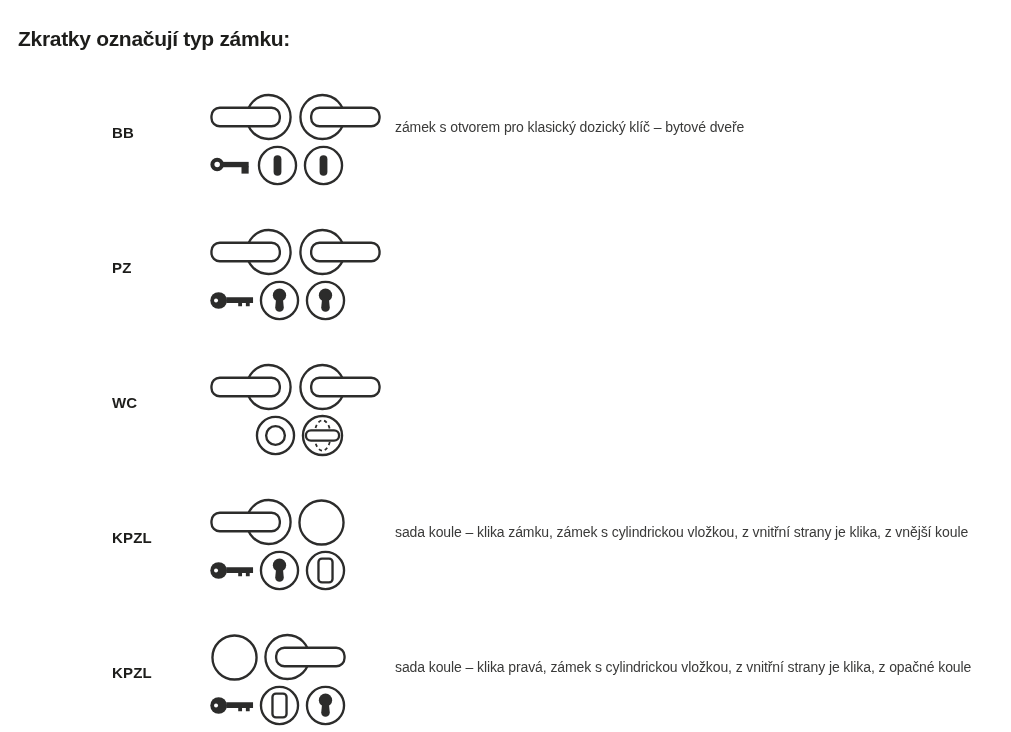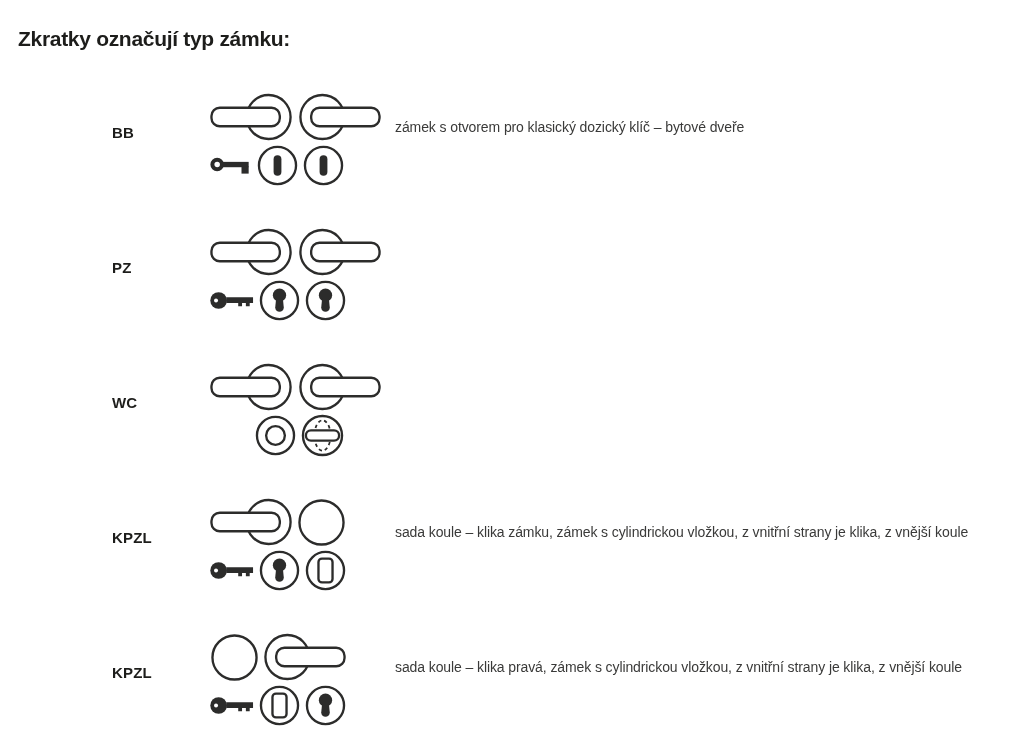--- a/index.html
+++ b/index.html
@@ -216,17 +216,17 @@
               <use href="#sym-key-cylinder"></use>
             </svg>
             <svg class="icn icn-rosette-blind">
               <use href="#sym-rosette-blind"></use>
             </svg>
             <svg class="icn icn-rosette-cylinder">
               <use href="#sym-rosette-cylinder"></use>
             </svg>
           </div>
       </div>
-      <div class="col-desc">sada koule – klika pravá, zámek s cylindrickou vložkou, z vnitřní strany je klika, z vnější koule</div>
+      <div class="col-desc">sada koule – klika pravá, zámek s cylindrickou vložkou, z vnitřní strany je klika, z opačné koule</div>
     </div>
 
   </div>
 </div>
 
 </body></html>

